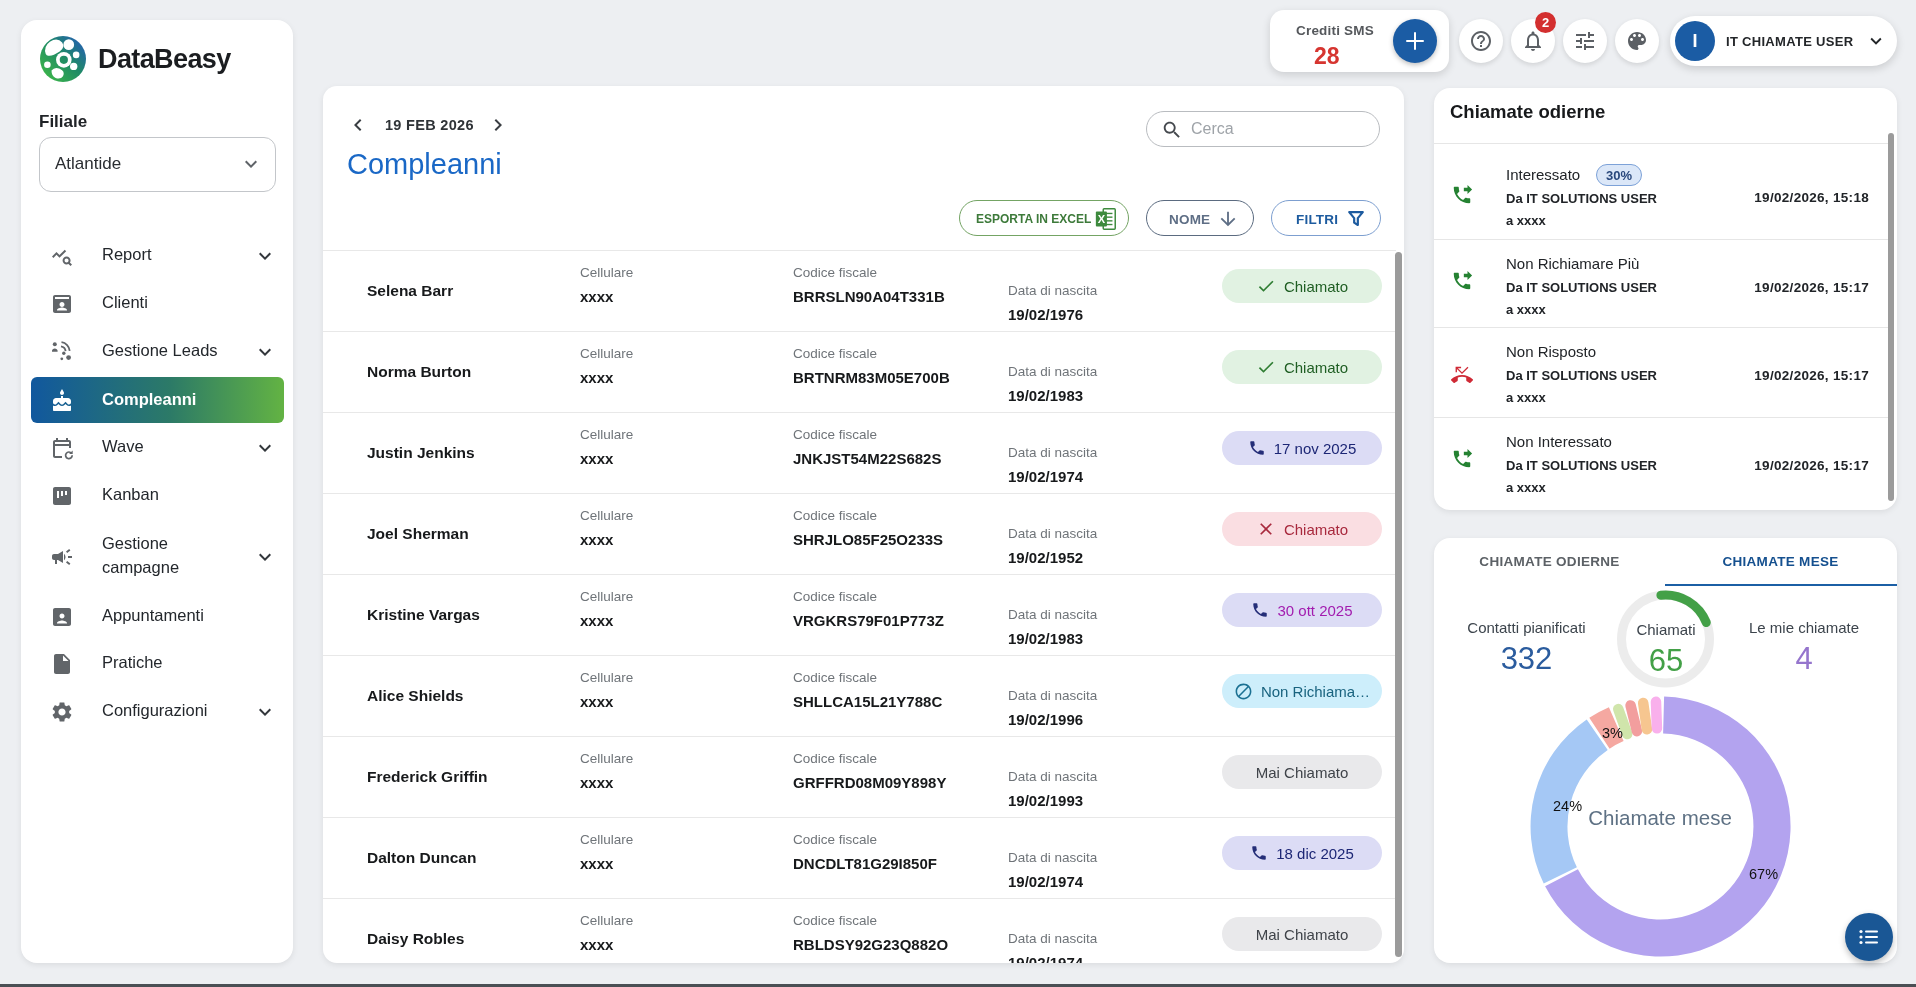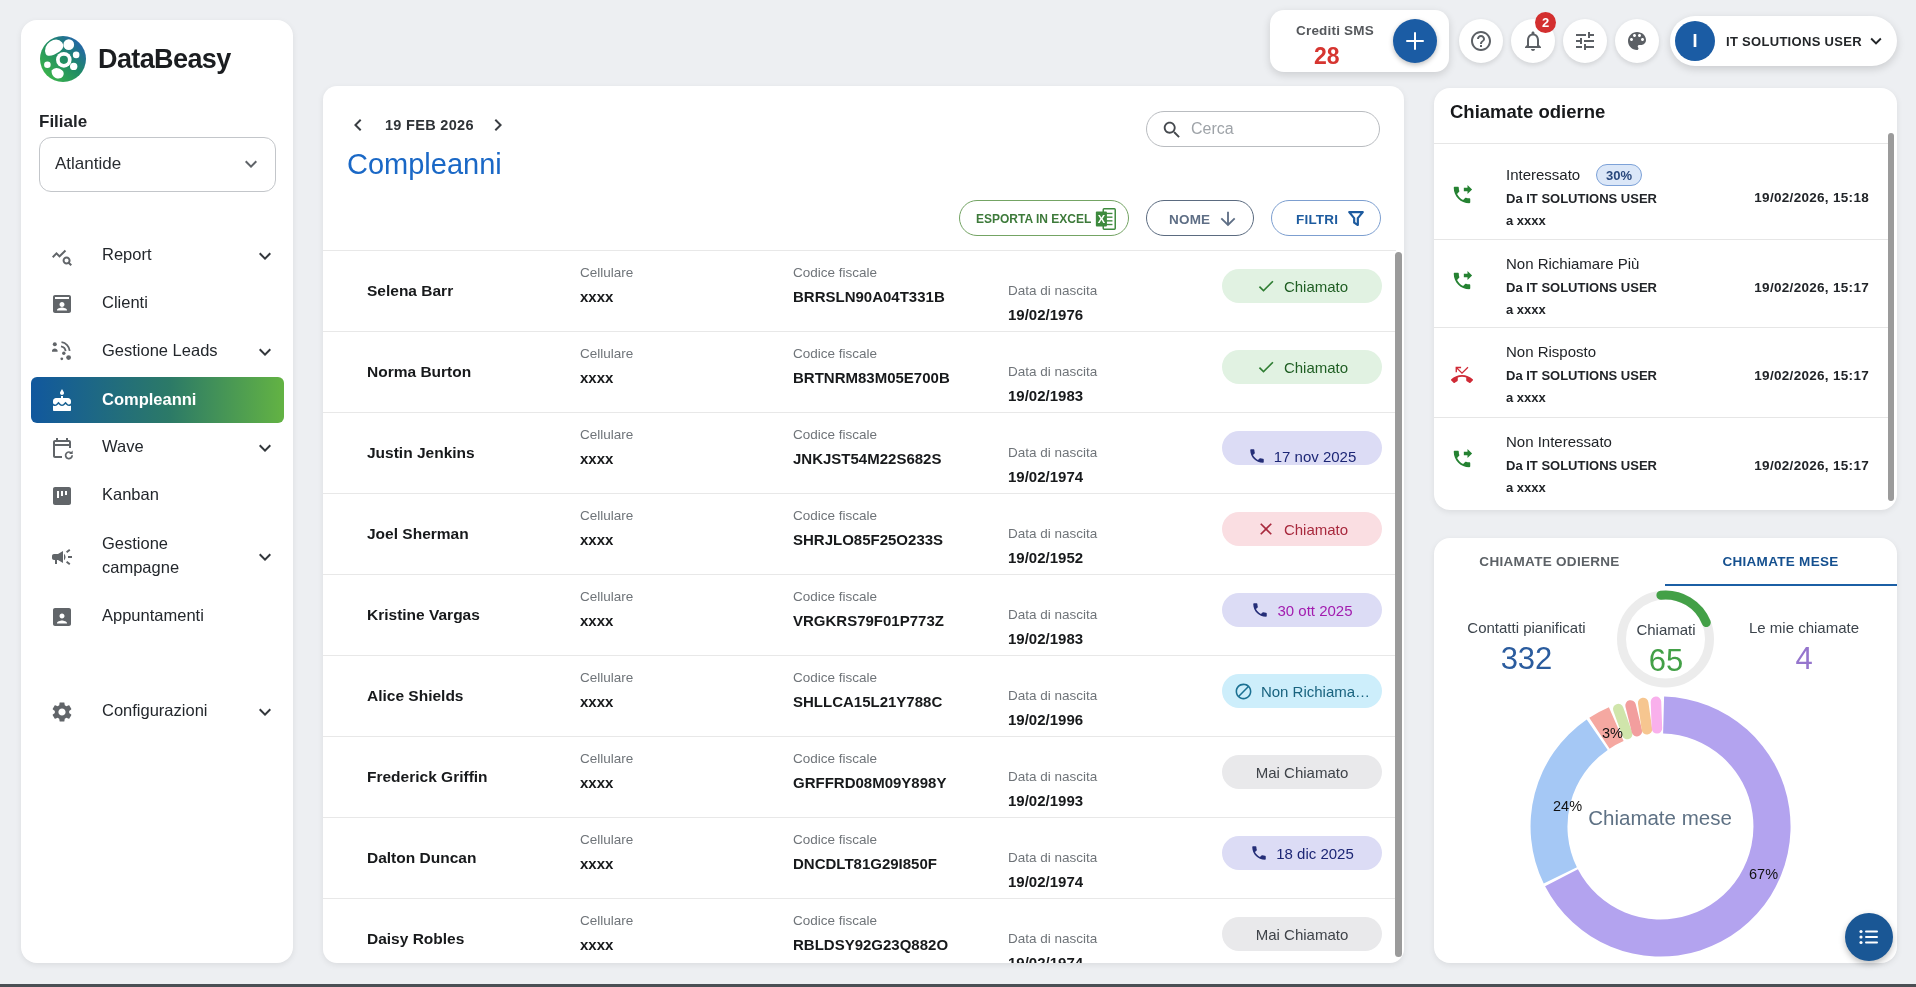--- a/index.html
+++ b/index.html
@@ -167,20 +167,26 @@
         <path fill="#616569" d="M19 3H5c-1.1 0-2 .9-2 2v14c0 1.1.9 2 2 2h14c1.1 0 2-.9 2-2V5c0-1.1-.9-2-2-2zM9 14H7V7h2v7zm4-2h-2V7h2v5zm4-1h-2V7h2v4z"></path>
       </svg>
     <div class="mi-txt">Kanban</div>
   </div>
   <div class="menu-item" style="top:573px;">
     <svg class="mi-ico" viewBox="0 0 24 24">
         <path fill="#616569" d="M5 3h14c1.1 0 2 .9 2 2v14c0 1.1-.9 2-2 2H5c-1.1 0-2-.9-2-2V5c0-1.1.9-2 2-2zm7 5.5c-1.38 0-2.5 1.12-2.5 2.5s1.12 2.5 2.5 2.5 2.5-1.12 2.5-2.5S13.38 8.5 12 8.5zM7 18.6h10v-.5c0-1.67-3.33-2.6-5-2.6s-5 .93-5 2.6v.5z"></path>
       </svg>
     <div class="mi-txt">Appuntamenti</div>
   </div>
+  <div class="menu-item" style="top:620px;">
+    <svg class="mi-ico" viewBox="0 0 24 24">
+        <path fill="#616569" d="M6 2c-1.1 0-1.99.9-1.99 2L4 20c0 1.1.89 2 1.99 2H18c1.1 0 2-.9 2-2V8l-6-6H6zm7 7V3.5L18.5 9H13z"></path>
+      </svg>
+    <div class="mi-txt">Pratiche</div>
+  </div>
   <div class="menu-item" style="top:668px;">
     <svg class="mi-ico" viewBox="0 0 24 24">
         <path fill="#616569" d="M19.14 12.94c.04-.3.06-.61.06-.94 0-.32-.02-.64-.07-.94l2.03-1.58c.18-.14.23-.41.12-.61l-1.92-3.32c-.12-.22-.37-.29-.59-.22l-2.39.96c-.5-.38-1.03-.7-1.62-.94l-.36-2.54c-.04-.24-.24-.41-.48-.41h-3.84c-.24 0-.43.17-.47.41l-.36 2.54c-.59.24-1.13.57-1.62.94l-2.39-.96c-.22-.08-.47 0-.59.22L2.74 8.87c-.12.21-.08.47.12.61l2.03 1.58c-.05.3-.09.63-.09.94s.02.64.07.94l-2.03 1.58c-.18.14-.23.41-.12.61l1.92 3.32c.12.22.37.29.59.22l2.39-.96c.5.38 1.03.7 1.62.94l.36 2.54c.05.24.24.41.48.41h3.84c.24 0 .44-.17.47-.41l.36-2.54c.59-.24 1.13-.56 1.62-.94l2.39.96c.22.08.47 0 .59-.22l1.92-3.32c.12-.22.07-.47-.12-.61l-2.01-1.58zM12 15.6c-1.98 0-3.6-1.62-3.6-3.6s1.62-3.6 3.6-3.6 3.6 1.62 3.6 3.6-1.62 3.6-3.6 3.6z"></path>
       </svg>
     <div class="mi-txt">Configurazioni</div>
     <svg class="mi-chv" viewBox="0 0 24 24">
         <path d="M16.59 8.59L12 13.17 7.41 8.59 6 10l6 6 6-6z" fill="#33373c"></path>
       </svg>
   </div>
 </div>
@@ -216,21 +222,21 @@
       </div>
 </div>
 <div class="trow" style="top:326px;">
   <div class="tname">Justin Jenkins</div>
   <div class="tlabel c1">Cellulare</div>
       <div class="tval c1">xxxx</div>
   <div class="tlabel c2">Codice fiscale</div>
       <div class="tval c2">JNKJST54M22S682S</div>
   <div class="tlabel c3">Data di nascita</div>
       <div class="tval c3">19/02/1974</div>
-  <div class="chip" style="background:#dcdcf5;color:#1c2675;align-items:flex-end;">
+  <div class="chip" style="background:#dcdcf5;color:#1c2675;">
         <svg width="18" height="18" viewBox="0 0 24 24">
           <path fill="#252e78" d="M6.62 10.79c1.44 2.83 3.76 5.14 6.59 6.59l2.2-2.21c.27-.27.67-.36 1.02-.24 1.12.37 2.33.57 3.57.57.55 0 1 .45 1 1V20c0 .55-.45 1-1 1-9.39 0-17-7.61-17-17 0-.55.45-1 1-1h3.5c.55 0 1 .45 1 1 0 1.25.2 2.45.57 3.57.11.35.03.74-.25 1.02l-2.2 2.2z"></path>
         </svg>
         <span>17 nov 2025</span>
       </div>
 </div>
 <div class="trow" style="top:407px;">
   <div class="tname">Joel Sherman</div>
   <div class="tlabel c1">Cellulare</div>
       <div class="tval c1">xxxx</div>
@@ -445,21 +451,21 @@
     </svg>
 </div>
 <div class="cbtn" style="left:1615px;">
   <svg width="24" height="24" viewBox="0 0 24 24">
       <path fill="#5c6065" d="M12 3c-4.97 0-9 4.03-9 9s4.03 9 9 9c.83 0 1.5-.67 1.5-1.5 0-.39-.15-.74-.39-1.01-.23-.26-.38-.61-.38-.99 0-.83.67-1.5 1.5-1.5H16c2.76 0 5-2.24 5-5 0-4.42-4.03-8-9-8zm-5.5 9c-.83 0-1.5-.67-1.5-1.5S5.67 9 6.5 9 8 9.67 8 10.5 7.33 12 6.5 12zm3-4C8.67 8 8 7.33 8 6.5S8.67 5 9.5 5s1.5.67 1.5 1.5S10.33 8 9.5 8zm5 0c-.83 0-1.5-.67-1.5-1.5S13.67 5 14.5 5s1.5.67 1.5 1.5S15.33 8 14.5 8zm3 4c-.83 0-1.5-.67-1.5-1.5S16.67 9 17.5 9s1.5.67 1.5 1.5-.67 1.5-1.5 1.5z"></path>
     </svg>
 </div>
 <div id="badge">2</div>
 <div id="userpill">
   <div class="avatar">I</div>
-  <div class="uname">IT SOLUTIONS USER</div>
+  <div class="uname">IT CHIAMATE USER</div>
   <svg width="22" height="22" viewBox="0 0 24 24">
       <path d="M16.59 8.59L12 13.17 7.41 8.59 6 10l6 6 6-6z" fill="#232629"></path>
     </svg>
 </div>
 <div id="fab">
     <svg width="24" height="24" viewBox="0 0 24 24" style="position:absolute;left:12px;top:12px;">
       <g fill="#fff">
         <circle cx="4" cy="6.5" r="1.6"></circle>
         <circle cx="4" cy="12" r="1.6"></circle>
         <circle cx="4" cy="17.5" r="1.6"></circle>

